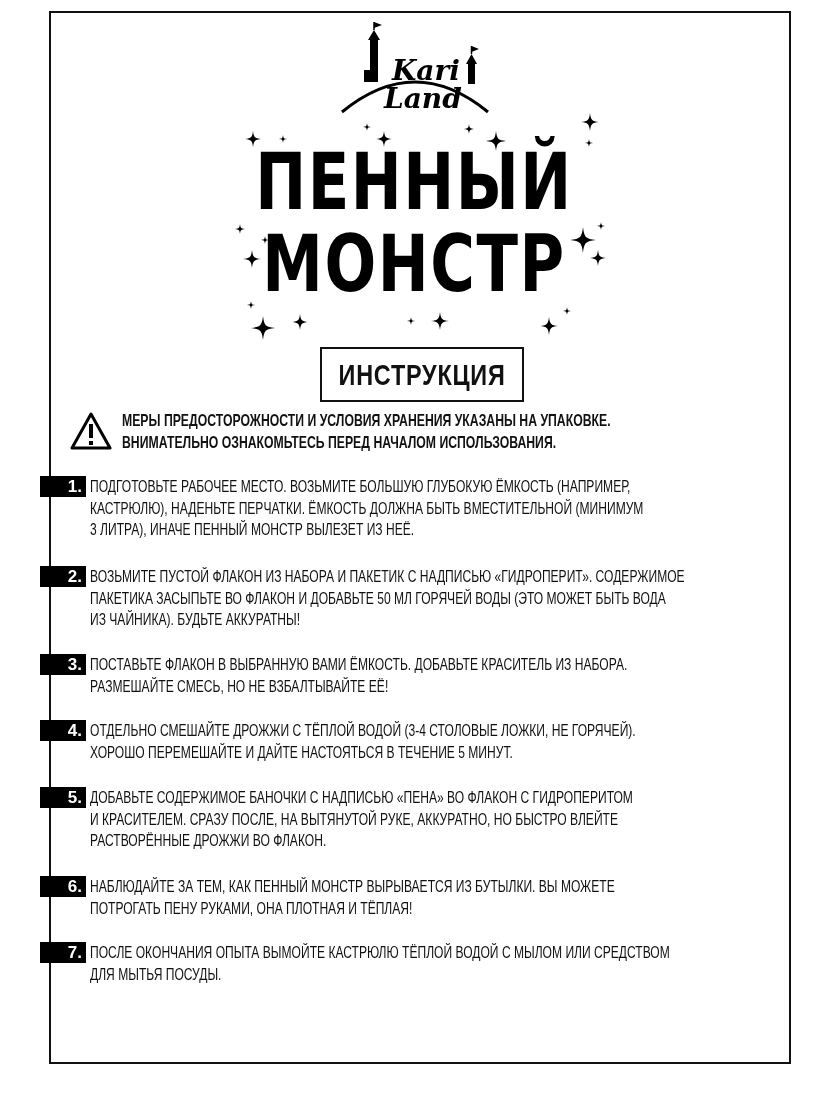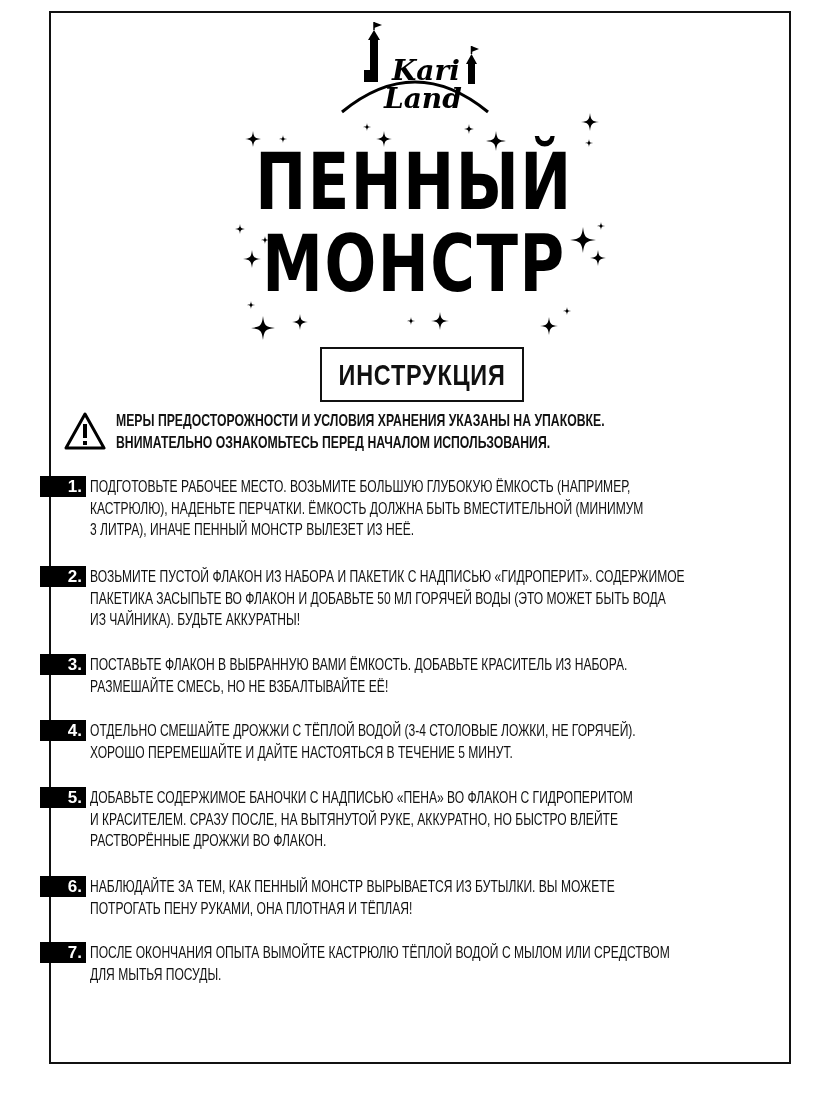--- a/index.html
+++ b/index.html
@@ -23,21 +23,21 @@
   .stars { position: absolute; left: 0; top: 0; width: 828px; height: 360px; pointer-events: none; }
   .instr-box {
     position: absolute; left: 320px; top: 347px; width: 204px; height: 55px;
     border: 2.5px solid #111; box-sizing: border-box;
     display: flex; align-items: center; justify-content: center;
   }
   .instr-box span {
     font-family: "Liberation Sans", sans-serif; font-weight: 700; font-size: 30px;
     transform: scaleX(0.78); display: inline-block; letter-spacing: 1px;
   }
-  .warning { position: absolute; left: 64px; top: 410px; width: 680px; height: 50px; }
+  .warning { position: absolute; left: 70px; top: 410px; width: 680px; height: 50px; }
   .warn-icon { position: absolute; left: 0; top: 2px; width: 42px; height: 38px; }
   .warn-text {
     position: absolute; left: 52px; top: 0; width: 760px;
     font-family: "Liberation Sans", sans-serif; font-weight: 700; font-size: 17px; line-height: 22px;
     transform: scaleX(0.72); transform-origin: left top; white-space: nowrap;
   }
   .step { position: absolute; left: 40px; width: 740px; }
   .step-num {
     position: absolute; left: 0; top: 0; width: 46px; height: 21px; background: #000; color: #fff;
     font-family: "Liberation Sans", sans-serif; font-weight: 700; font-size: 17px; line-height: 21px;

